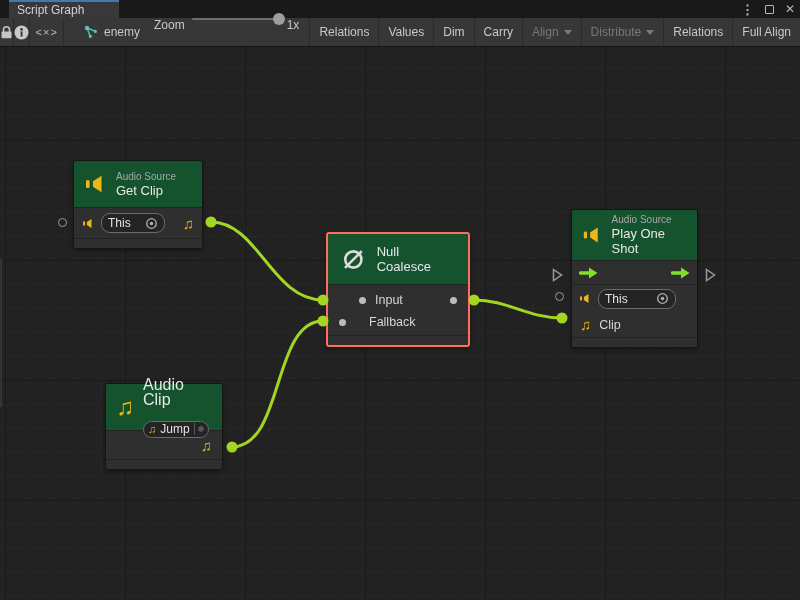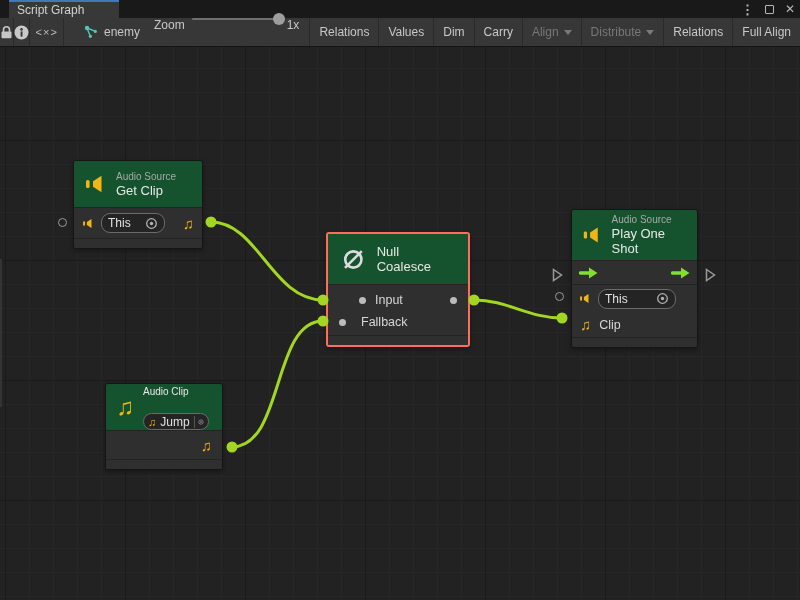--- a/index.html
+++ b/index.html
@@ -188,34 +188,34 @@
         </svg>
         <div class="ntitle">Null Coalesce</div>
       </div>
       <div class="ndiv"></div>
       <div style="padding:4px 0 2px;">
         <div class="prow" style="height:22px; gap:9px; padding:0 11px;margin-left:20px;">
           <span class="pdot"></span>
           <span class="plabel">Input</span>
           <span class="pdot" style="margin-left:auto;"></span>
         </div>
-        <div class="prow" style="height:22px; gap:15px; padding:0 11px;">
+        <div class="prow" style="height:22px; gap:23px; padding:0 11px;">
           <span class="pdot"></span>
           <span class="plabel">Fallback</span>
         </div>
       </div>
       <div class="ndiv"></div>
       <div class="nfoot"></div>
     </div>
 
     <div class="node" style="left:105px; top:336px; width:118px;">
       <div class="nhead" style="height:46px; gap:9px;">
         <span class="yellow note big">♫</span>
         <div>
-          <div class="ntitle" style="font-size:10px; margin-bottom:14px;">Audio Clip</div>
+          <div class="ntitle" style="font-size:16px; margin-bottom:14px;">Audio Clip</div>
           <div class="ofield" style="height:17px; width:66px; gap:4px; padding:0 4px;">
             <span class="yellow" style="font-size:11px;">♫</span>
             <span style="flex:1;">Jump</span>
             <span class="vsep"></span>
             <svg width="12" height="12" viewBox="0 0 13 13">
               <circle cx="6.5" cy="6.5" r="4.8" stroke="#b0b0b0" stroke-width="1.3" fill="none"></circle>
               <circle cx="6.5" cy="6.5" r="1.7" fill="#b0b0b0"></circle>
             </svg>
           </div>
         </div>

